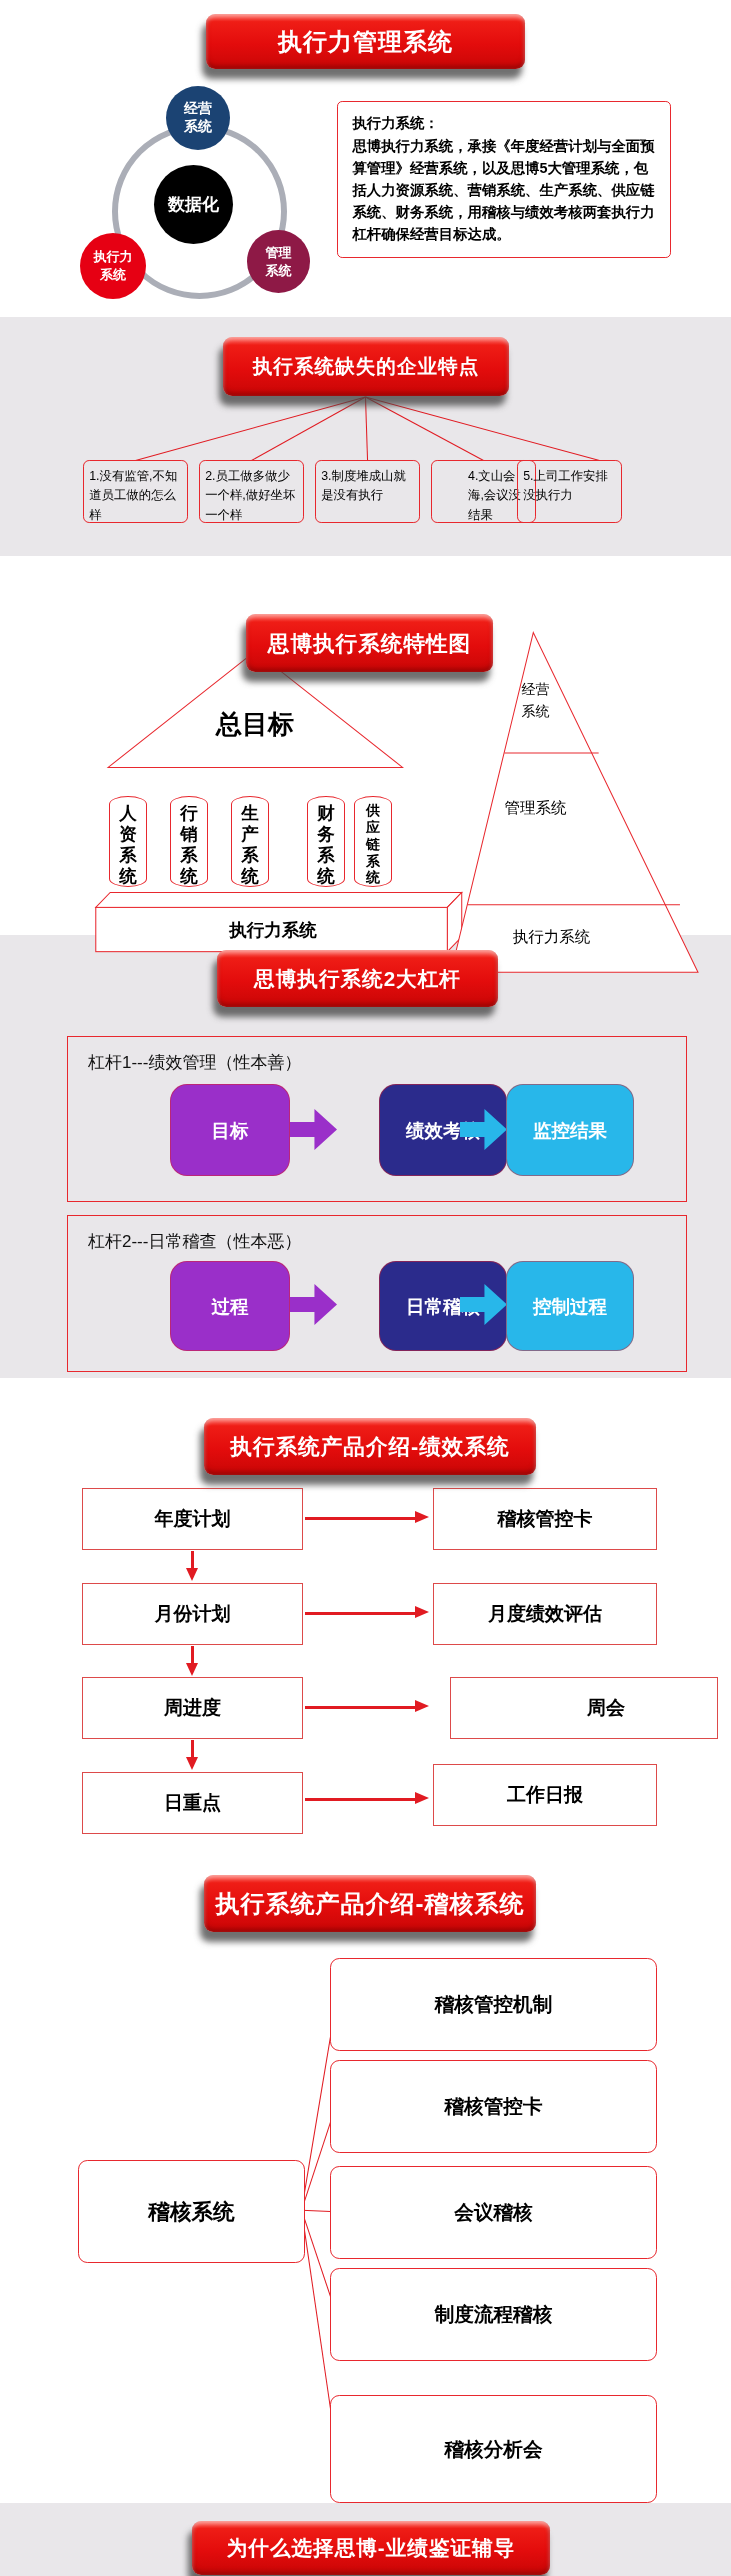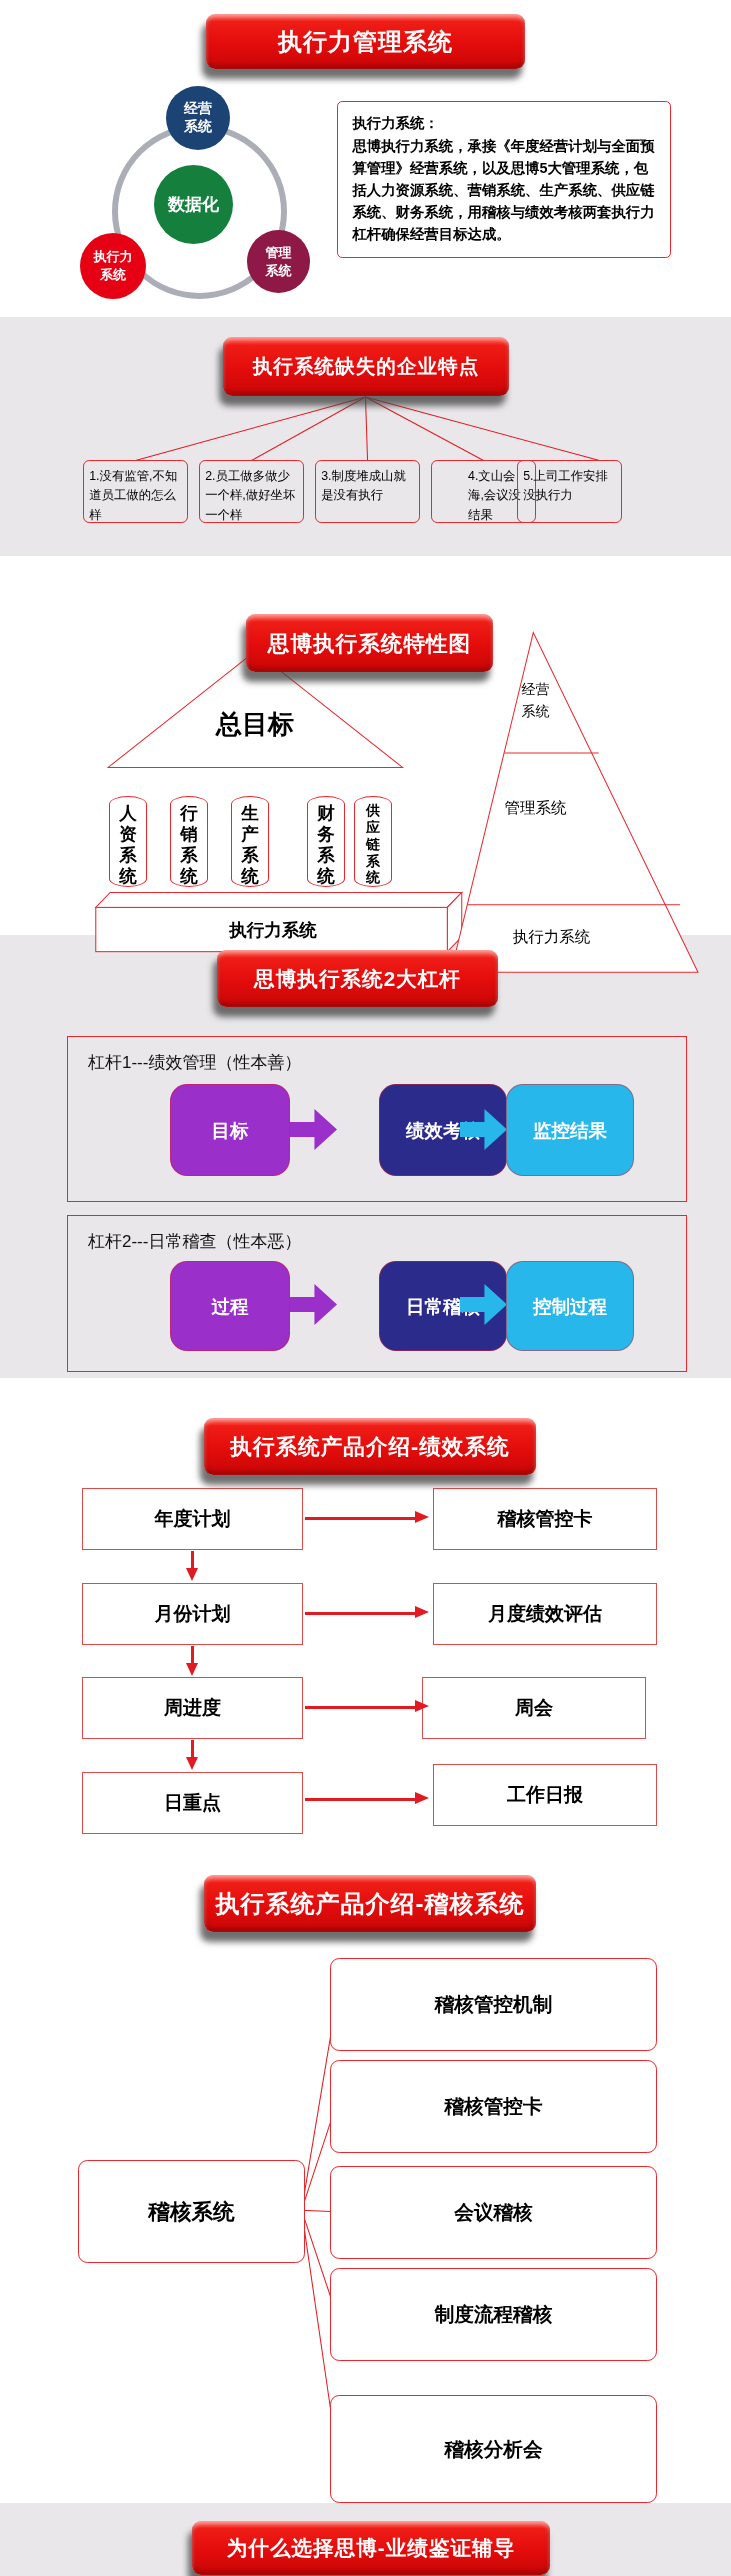--- a/index.html
+++ b/index.html
@@ -74,21 +74,21 @@
 
   <div class="title-btn" style="left:206px;top:14.4px;width:319px;height:55px;font-size:24px;">
     <span>执行力管理系统</span>
   </div>
 
   <div class="ring" style="left:112px;top:124px;width:163px;height:163px;"></div>
 
   <div class="node" style="left:166px;top:86px;width:64px;height:64px;background:#1b4373;font-size:14px;">
     <span class="vtext" style="width:2.2em;">经营系统</span>
   </div>
-  <div class="node" style="left:154px;top:165px;width:79px;height:79px;background:#15803d;font-size:17px;">
+  <div class="node" style="left:154px;top:165px;width:79px;height:79px;background:#000000;font-size:17px;">
     <span>数据化</span>
   </div>
   <div class="node" style="left:80px;top:233px;width:66px;height:66px;background:#e60013;font-size:13px;">
     <span class="vtext" style="width:3.3em;">执行力系统</span>
   </div>
   <div class="node" style="left:247px;top:230px;width:63px;height:63px;background:#8e1946;font-size:13px;">
     <span class="vtext" style="width:2.2em;">管理系统</span>
   </div>
 
   <div class="info-box" style="left:337px;top:101px;width:303px;">
@@ -185,21 +185,21 @@
   <div class="prow" style="left:433px;top:1488px;width:222px;height:60px;">稽核管控卡</div>
   <div class="rarrow" style="left:305px;top:1517px;width:111px;"></div>
   <div class="darrow" style="left:191px;top:1551px;height:17.5px;"></div>
 
   <div class="prow" style="left:82px;top:1583px;width:219px;height:60px;">月份计划</div>
   <div class="prow" style="left:433px;top:1583px;width:222px;height:60px;">月度绩效评估</div>
   <div class="rarrow" style="left:305px;top:1612px;width:111px;"></div>
   <div class="darrow" style="left:191px;top:1646px;height:17.5px;"></div>
 
   <div class="prow" style="left:82px;top:1677px;width:219px;height:60px;">周进度</div>
-  <div class="prow" style="left:422px;top:1677px;width:222px;height:60px;">周会</div>
+  <div class="prow" style="left:450px;top:1677px;width:222px;height:60px;padding-left:44px;">周会</div>
   <div class="rarrow" style="left:305px;top:1706px;width:111px;"></div>
   <div class="darrow" style="left:191px;top:1740px;height:17.5px;"></div>
 
   <div class="prow" style="left:82px;top:1772px;width:219px;height:60px;">日重点</div>
   <div class="prow" style="left:433px;top:1764px;width:222px;height:60px;">工作日报</div>
   <div class="rarrow" style="left:305px;top:1798px;width:111px;"></div>
 
   <div class="title-btn" style="left:204px;top:1875px;width:332px;height:57px;font-size:24px;">
     <span>执行系统产品介绍-稽核系统</span>
   </div>

